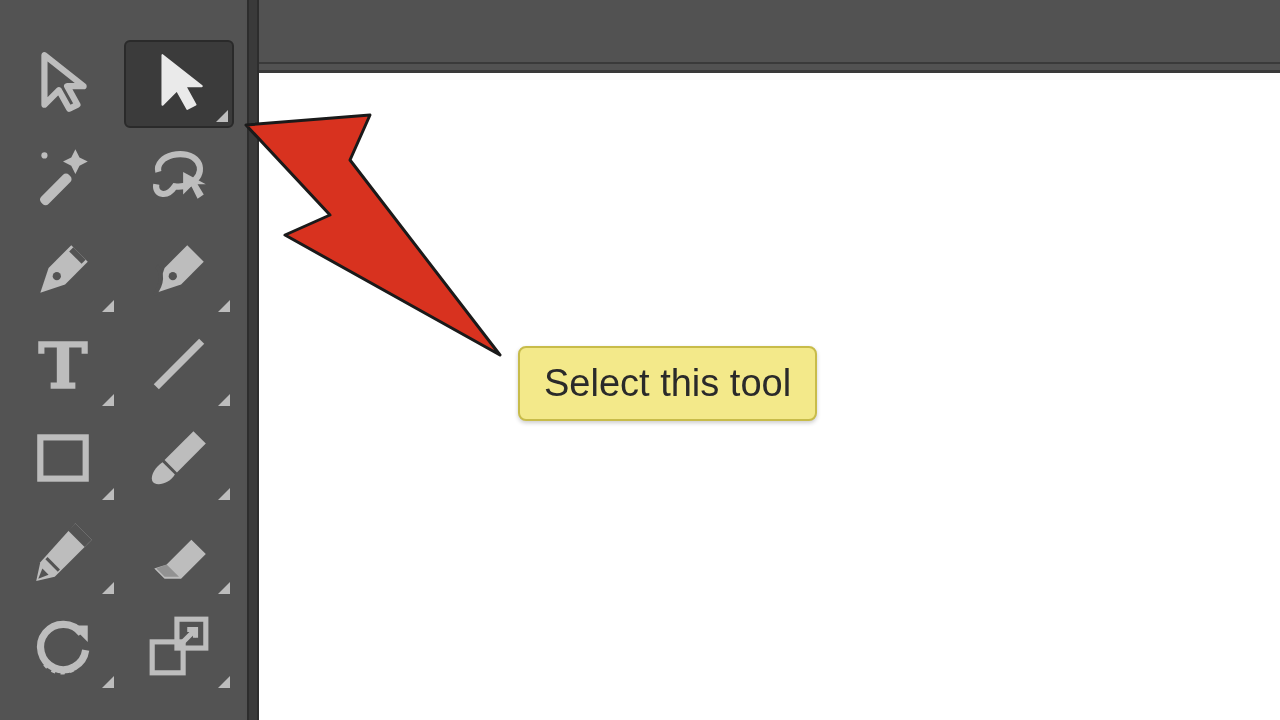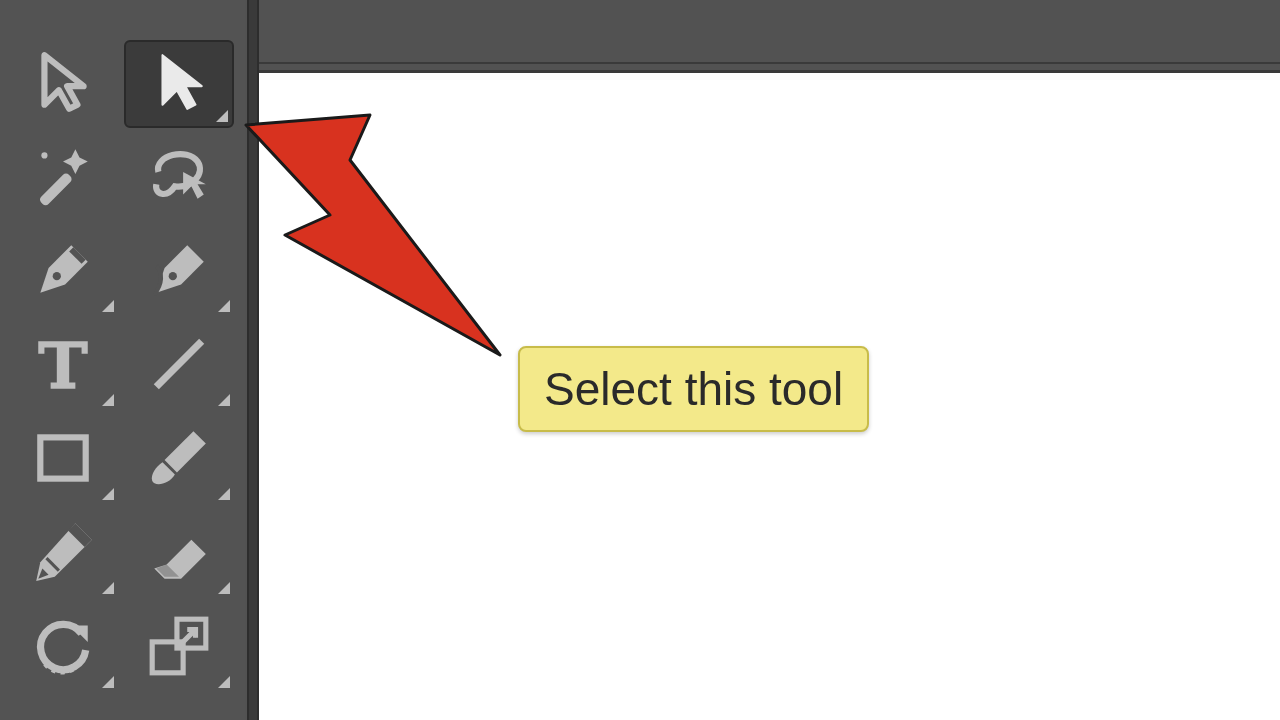--- a/index.html
+++ b/index.html
@@ -81,21 +81,21 @@
   .arrow-annotation svg { width: 280px; height: 280px; }
 
   .callout {
     position: absolute;
     left: 518px;
     top: 346px;
     background: #f3e98a;
     border: 2px solid #c8bc4a;
     border-radius: 8px;
     padding: 14px 24px;
-    font-size: 46px;
+    font-size: 38px;
     color: #2a2a2a;
     z-index: 11;
     box-shadow: 0 2px 4px rgba(0,0,0,0.2);
   }
 </style>
 </head>
 <body>
 
 <div class="toolbar">
 

